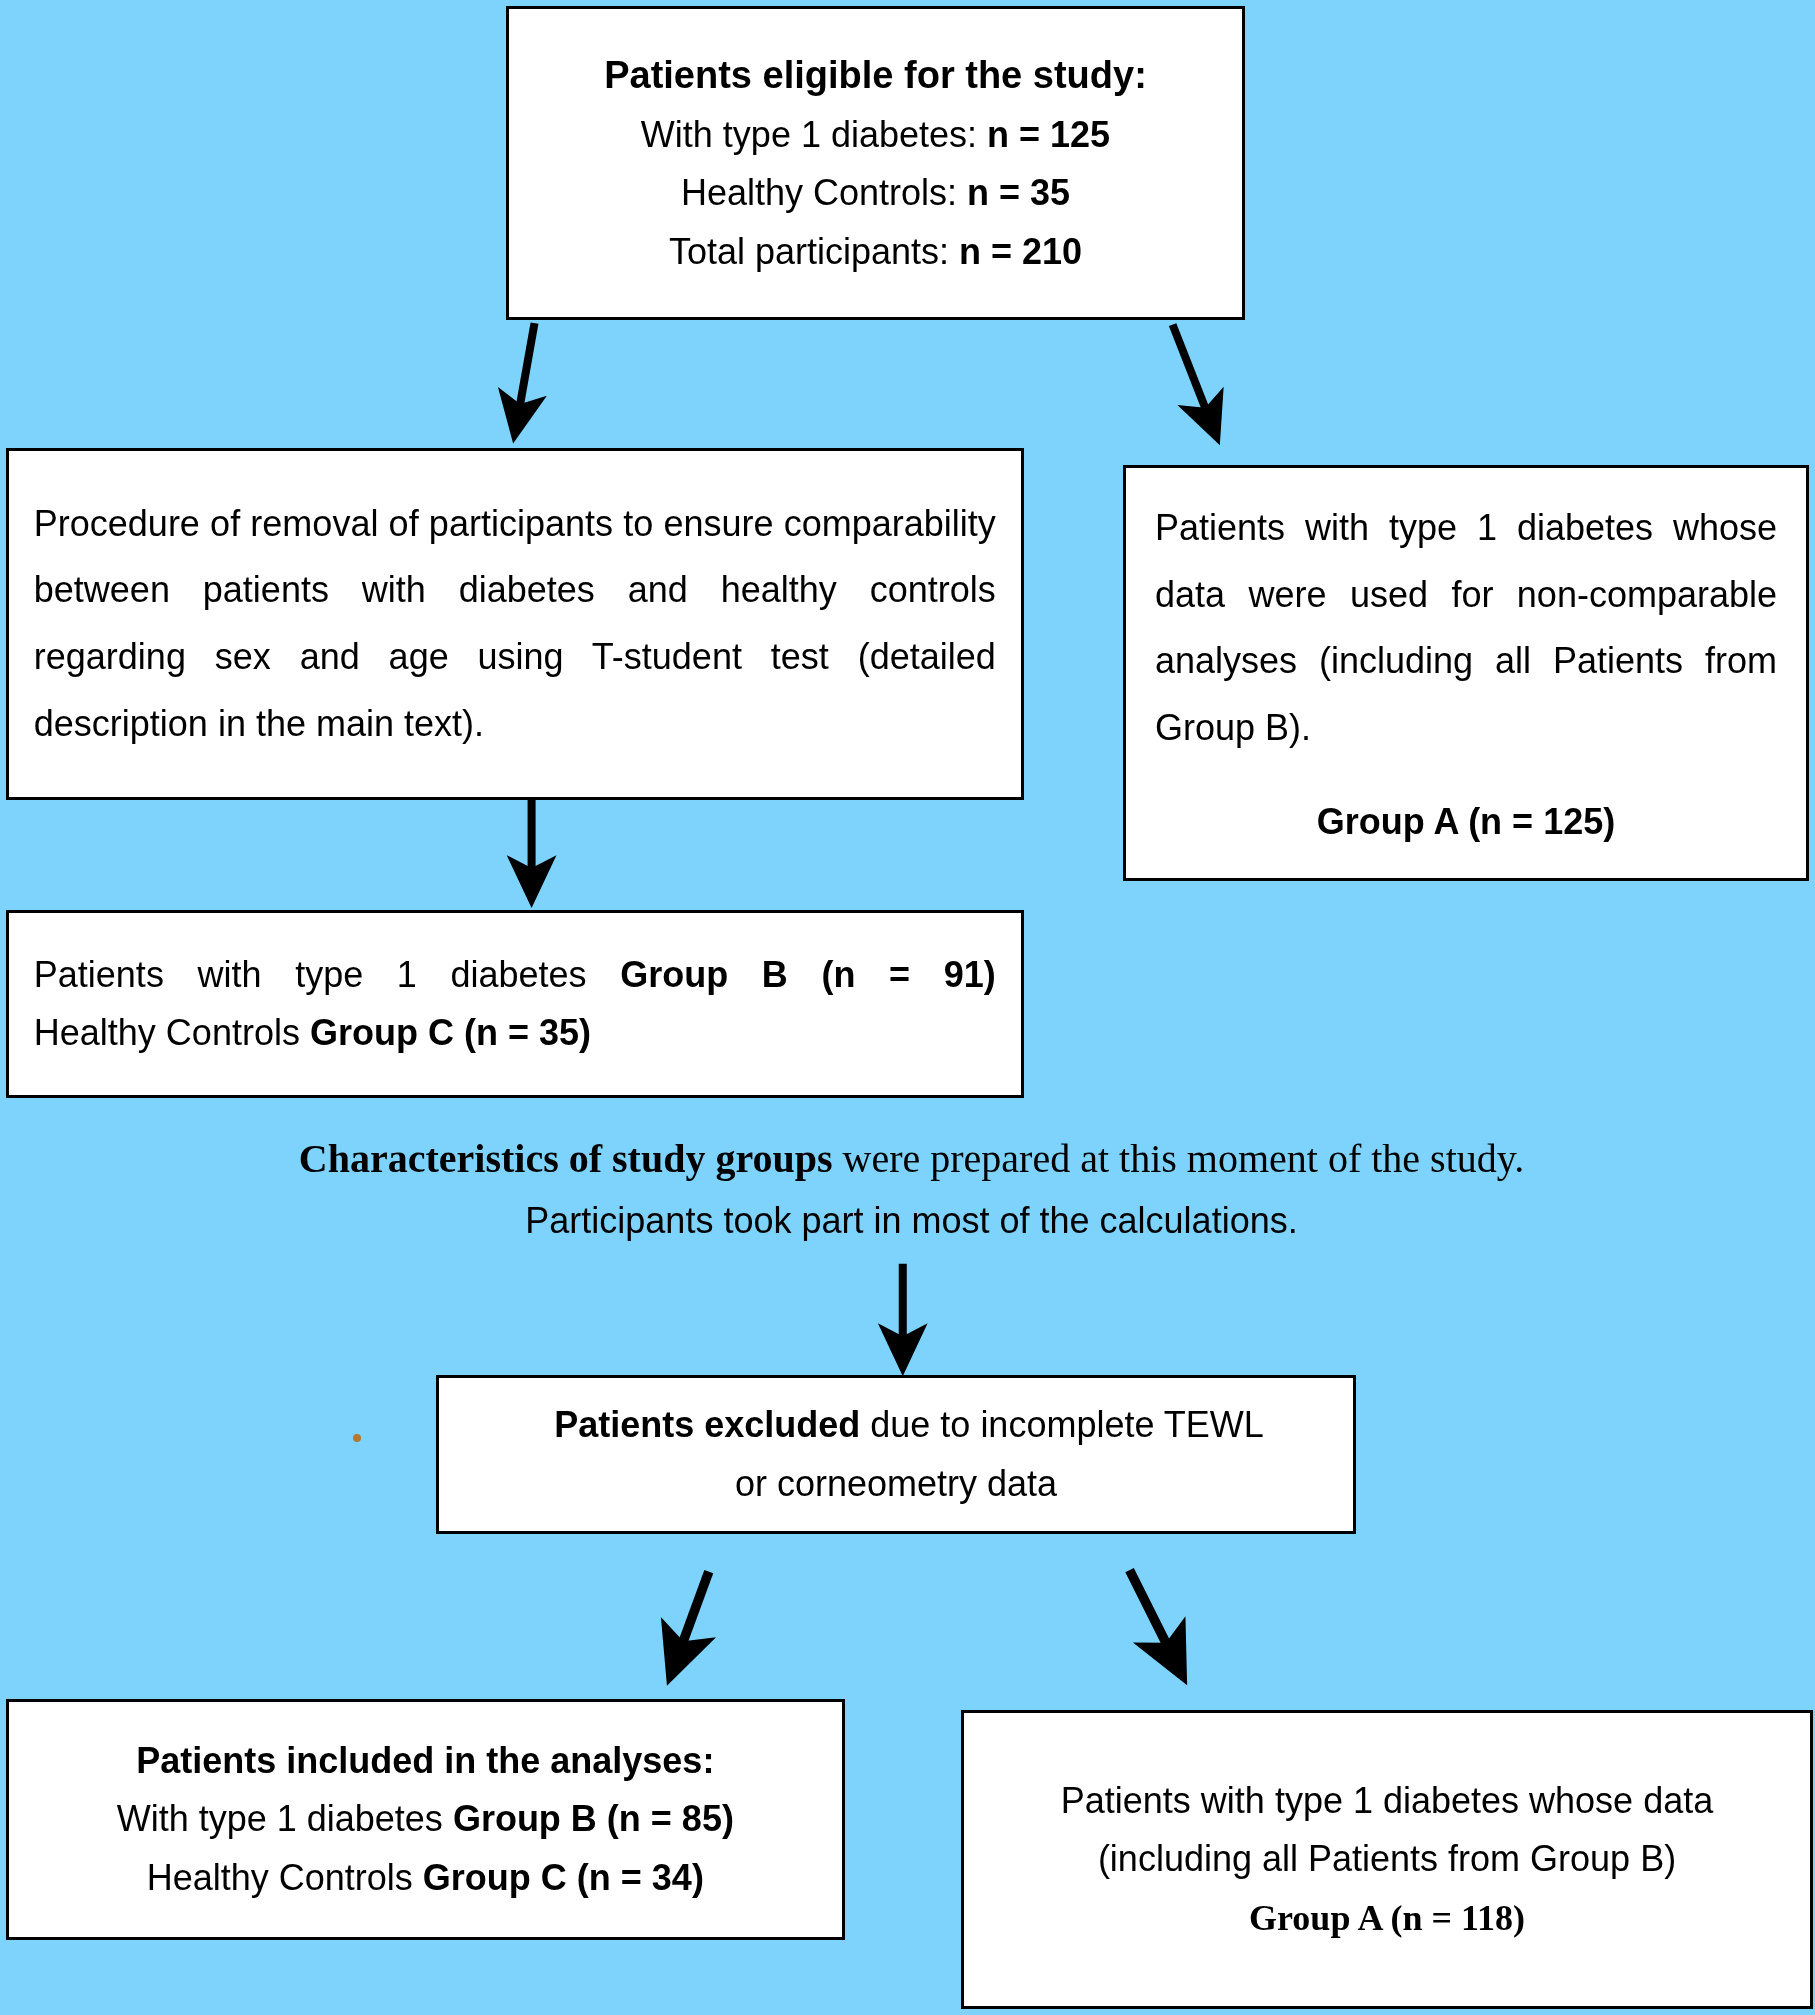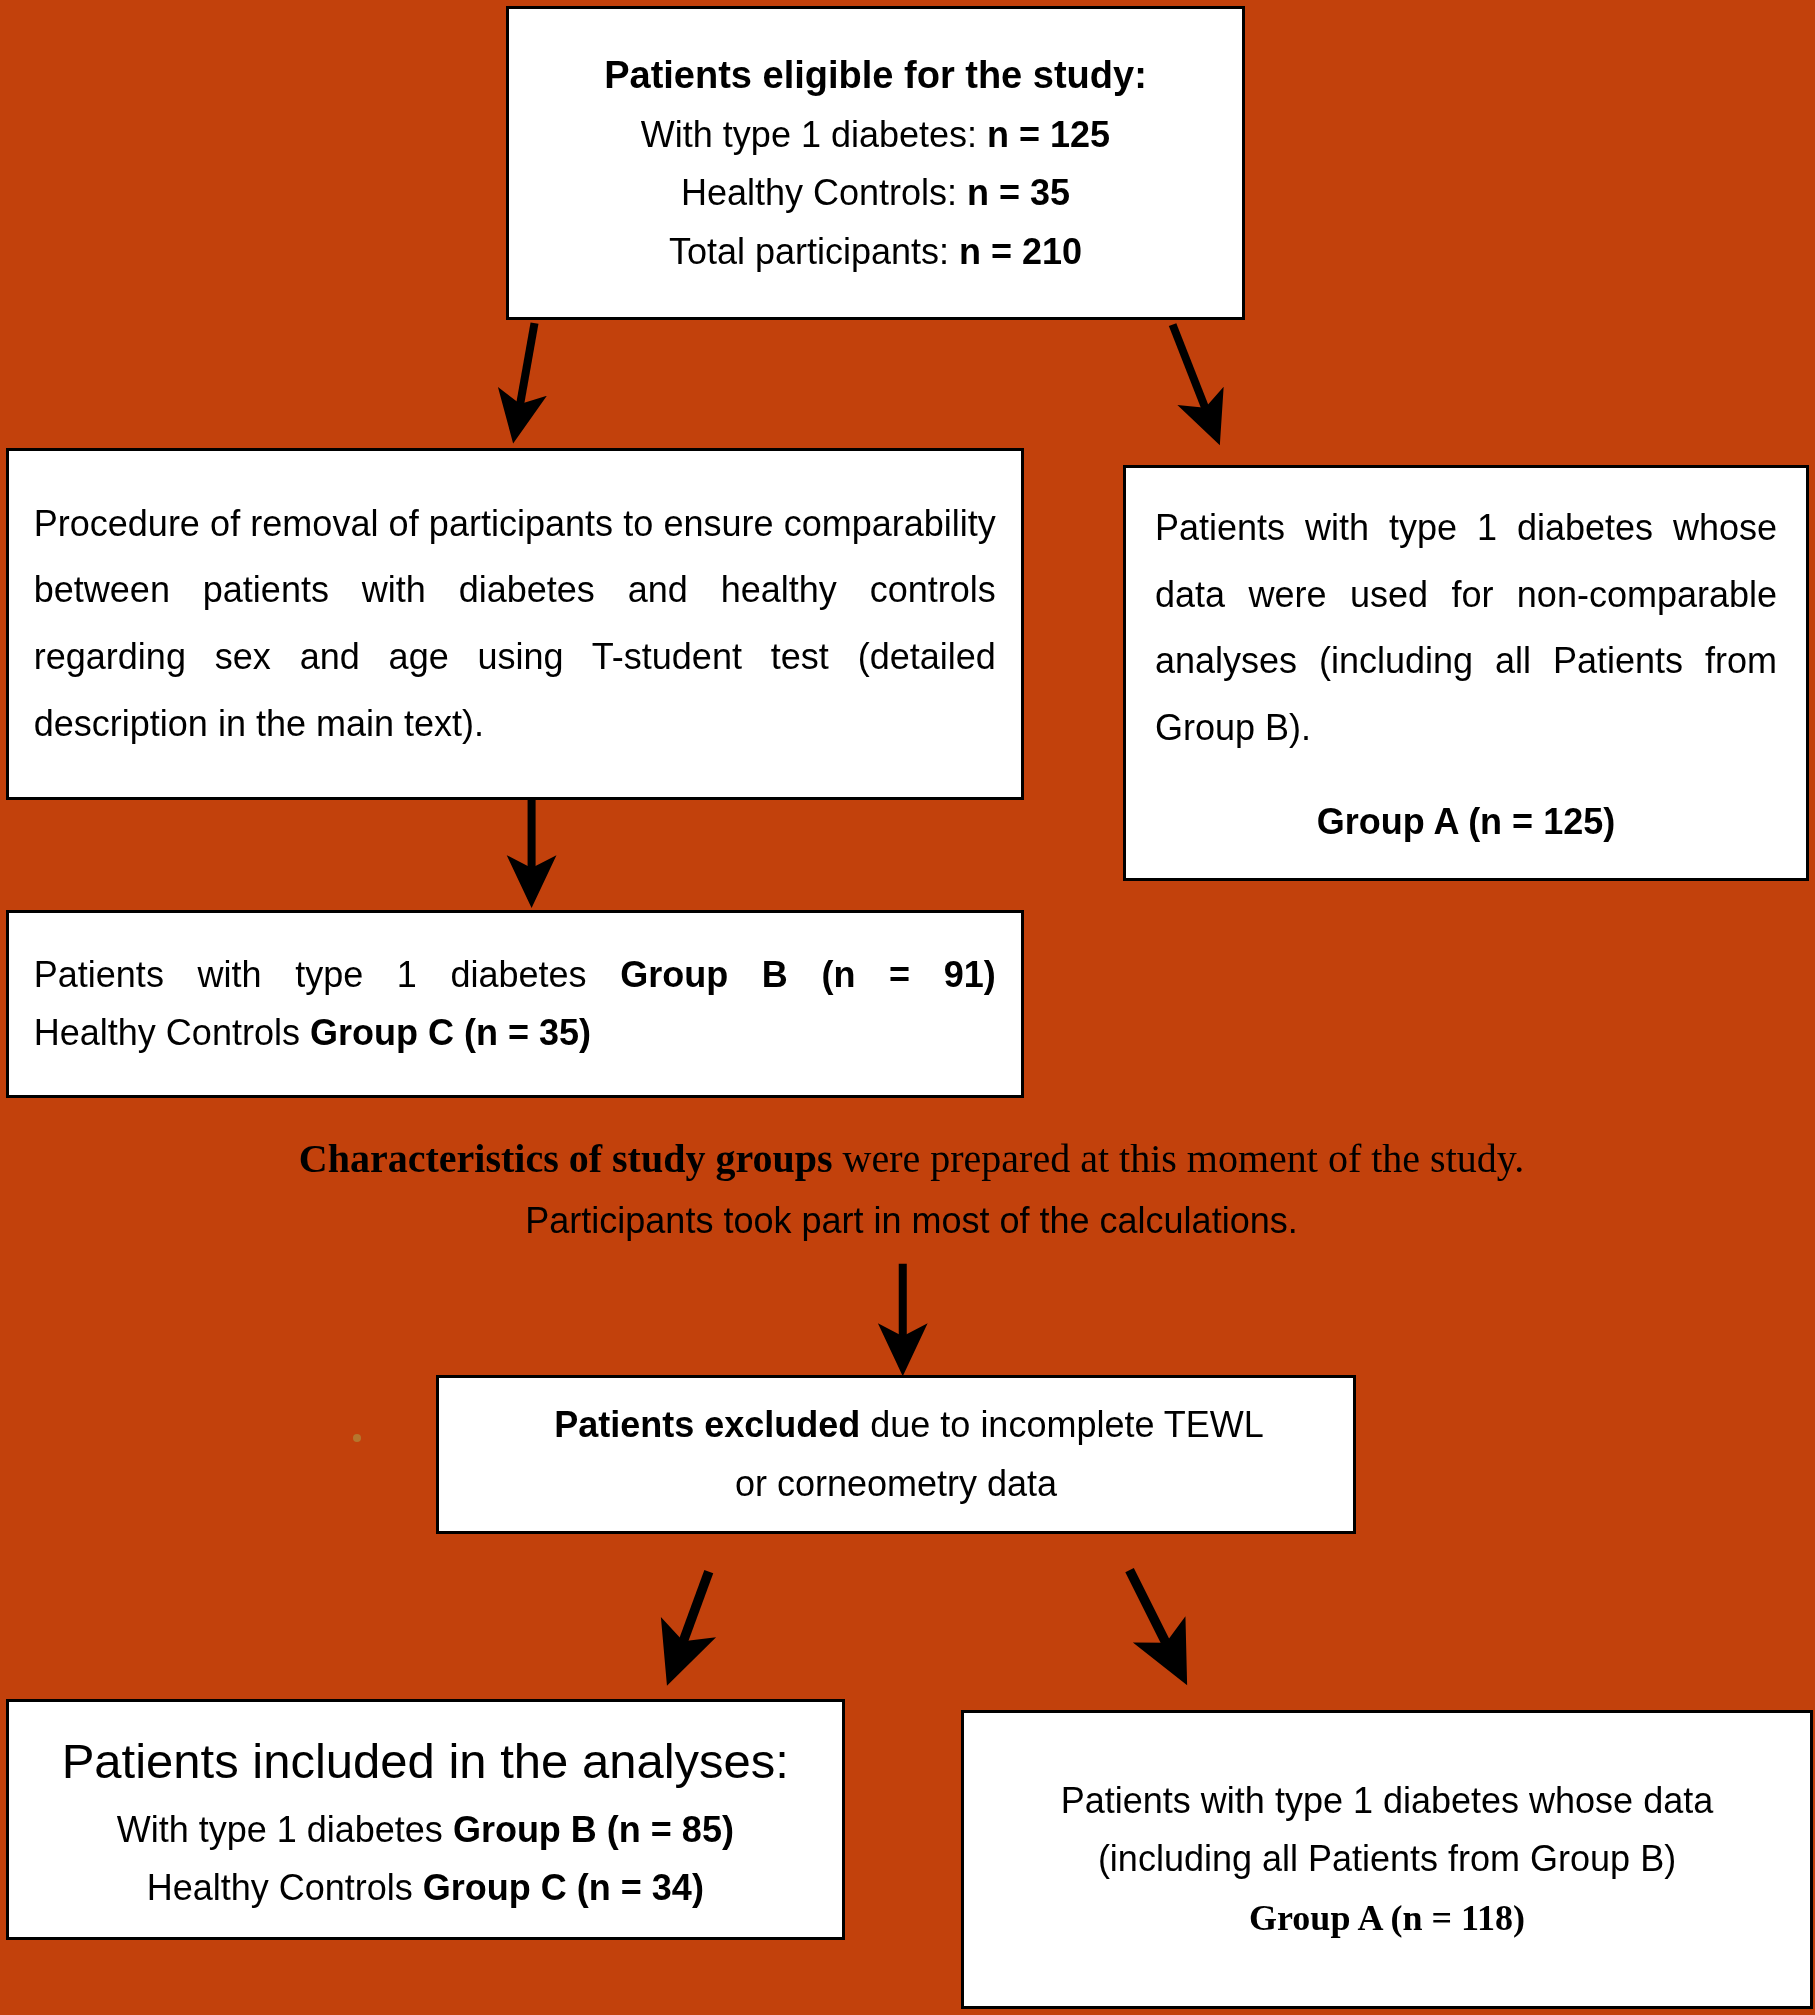--- a/index.html
+++ b/index.html
@@ -9,21 +9,21 @@
     background: #ffffff;
   }
   body {
     font-family: "Liberation Sans", sans-serif;
     color: #000000;
   }
   #canvas {
     position: relative;
     width: 1815px;
     height: 2015px;
-    background: #c2410c;
+    background: #7dd3fc;
     overflow: hidden;
   }
   .box {
     position: absolute;
     box-sizing: border-box;
     border: 3.6px solid #000000;
     background: #ffffff;
     display: flex;
     flex-direction: column;
     justify-content: center;
@@ -114,21 +114,21 @@
     <div class="ctr" style="font-size:40px;font-family:Liberation Serif, serif;"><span class="b">Characteristics of study groups</span><span> were prepared at this moment of the study.</span></div>
     <div class="ctr" style="font-size:36px;">Participants took part in most of the calculations.</div>
   </div>
 
   <div class="box" style="left:436px; top:1375px; width:920px; height:159px;">
     <span class="line ctr" style="font-size:36px;margin-left:26px;"><span class="b">Patients excluded</span><span> due to incomplete TEWL</span></span>
     <span class="line ctr" style="font-size:36px;">or corneometry data</span>
   </div>
 
   <div class="box pad-lg" style="left:5.8px; top:1699px; width:839px; height:241px;">
-    <span class="line ctr" style="font-size:49px;">Patients included in the analyses:</span>
+    <span class="line ctr" style="font-size:36px;font-weight:bold;">Patients included in the analyses:</span>
     <span class="line ctr" style="font-size:36px;"><span>With type 1 diabetes </span><span class="b">Group B (n = 85)</span></span>
     <span class="line ctr" style="font-size:36px;"><span>Healthy Controls </span><span class="b">Group C (n = 34)</span></span>
   </div>
 
   <div class="box pad-lg" style="left:961px; top:1710px; width:852px; height:299px;">
     <span class="line ctr" style="font-size:36px;">Patients with type 1 diabetes whose data</span>
     <span class="line ctr" style="font-size:36px;">(including all Patients from Group B)</span>
     <span class="line ctr b" style="font-size:36px;font-family:Liberation Serif, serif;">Group A (n = 118)</span>
   </div>
 

